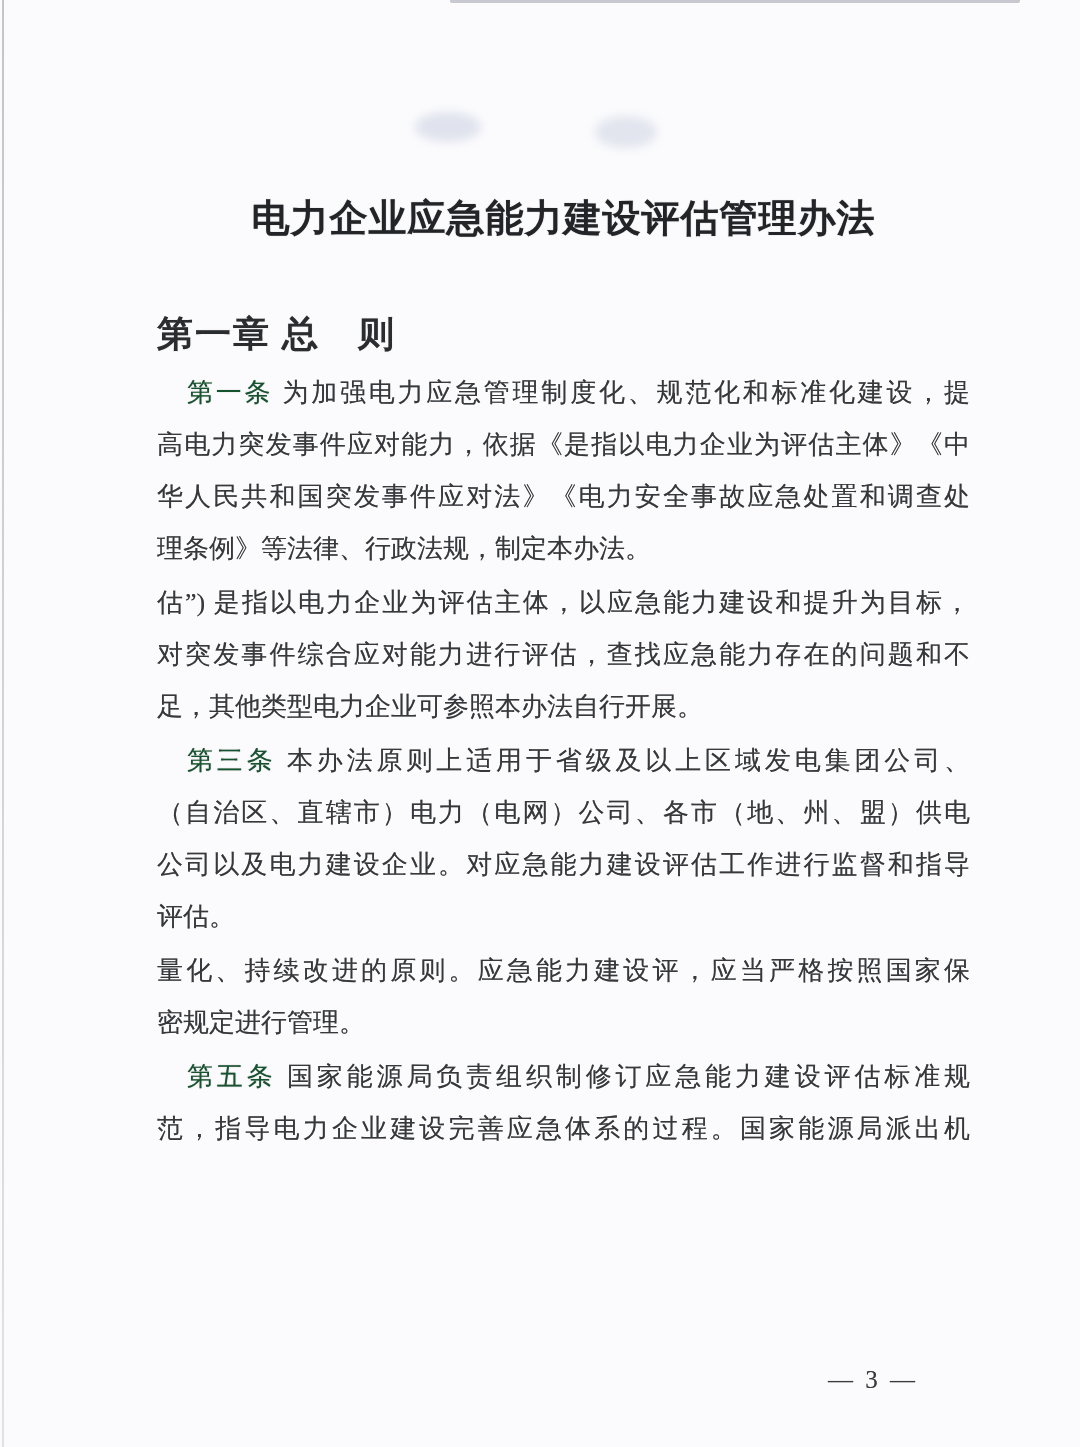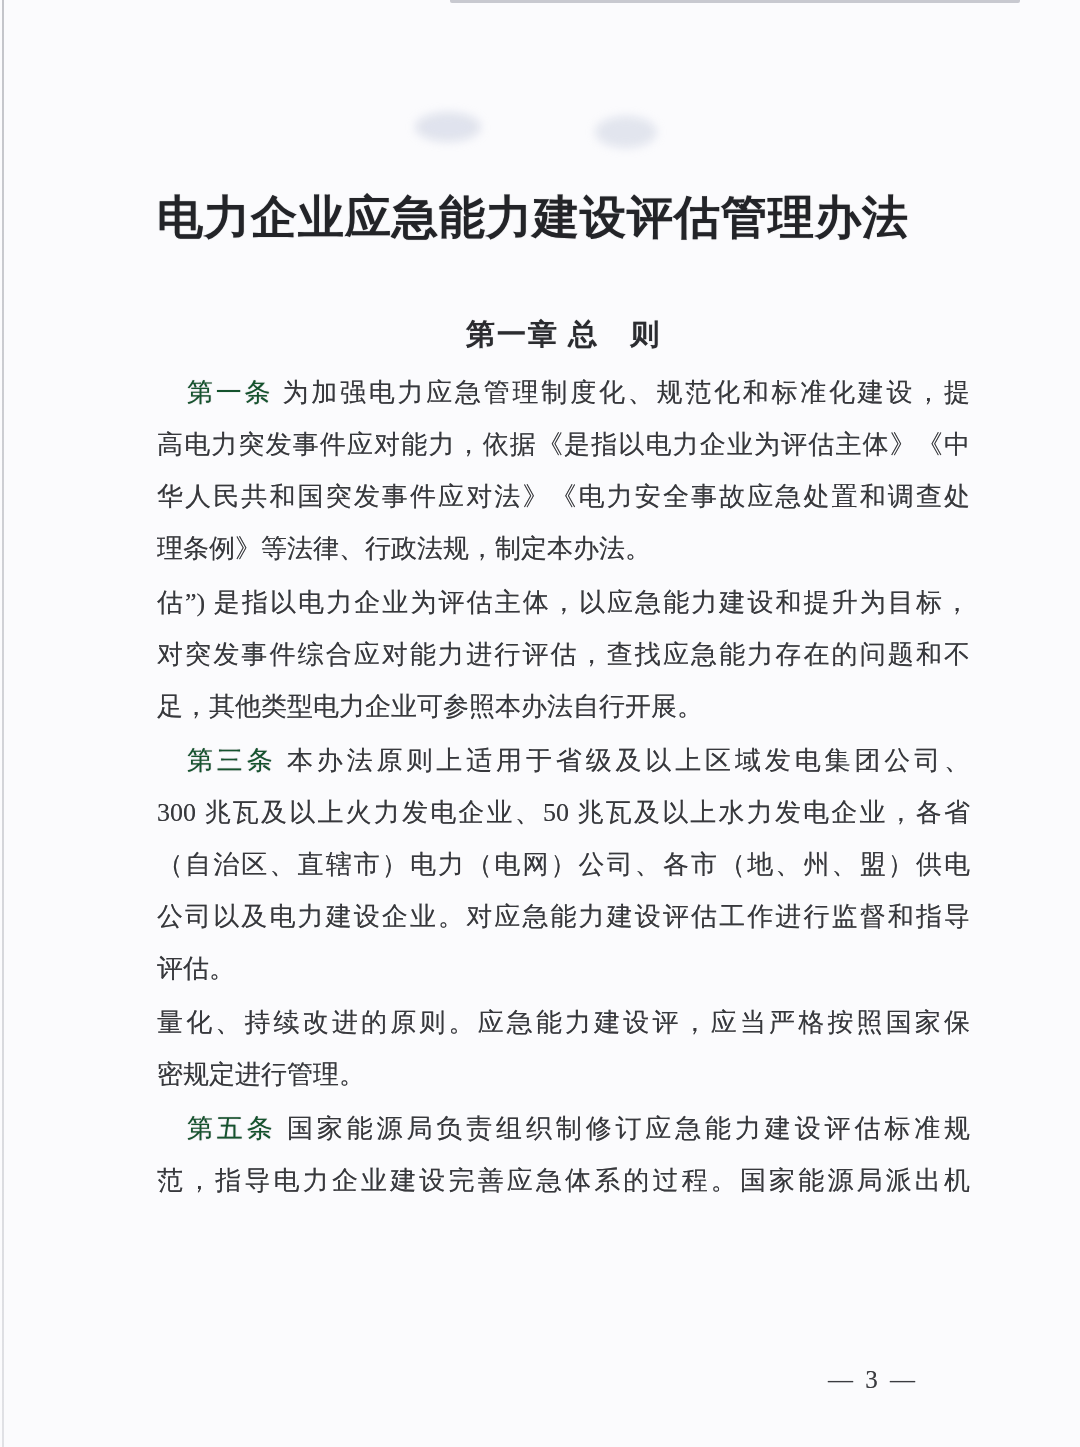--- a/index.html
+++ b/index.html
@@ -22,28 +22,29 @@
     border-radius:0 0 2px 2px;
   }
   .smudge{position:absolute;border-radius:50%;filter:blur(5px);}
   .smudge-1{left:415px;top:112px;width:66px;height:30px;background:rgba(176,184,209,.35);}
   .smudge-2{left:595px;top:116px;width:62px;height:32px;background:rgba(176,184,209,.33);}
 
   .content{position:absolute;left:157px;top:0;width:813px;}
 
   .doc-title{
     margin:190px 0 0 0;
-    font-size:46px;font-weight:700;line-height:56px;
+    text-align:center;
+    font-size:38px;font-weight:700;line-height:56px;
     letter-spacing:1px;color:#232428;
     text-shadow:0 0 1px rgba(35,36,40,.45);
   }
   .chapter{
     margin:66px 0 0 0;
-    text-align:center;
-    font-size:29px;font-weight:700;line-height:44px;
+    text-align:left;
+    font-size:36px;font-weight:700;line-height:44px;
     letter-spacing:2px;color:#2b2c30;
     text-shadow:0 0 .8px rgba(43,44,48,.4);
   }
   .articles{margin-top:11px;}
   .para + .para{margin-top:2px;}
   .line{
     font-size:26px;line-height:52px;color:#37383c;
     text-align:justify;text-align-last:justify;
     text-shadow:0 0 .6px rgba(55,56,60,.55);
   }
@@ -80,21 +81,20 @@
           <div class="line">华人民共和国突发事件应对法》《电力安全事故应急处置和调查处</div>
           <div class="line last">理条例》等法律、行政法规，制定本办法。</div>
         </div>
         <div class="para">
           <div class="line">估”) 是指以电力企业为评估主体，以应急能力建设和提升为目标，</div>
           <div class="line">对突发事件综合应对能力进行评估，查找应急能力存在的问题和不</div>
           <div class="line last">足，其他类型电力企业可参照本办法自行开展。</div>
         </div>
         <div class="para">
           <div class="line first"><b class="label">第三条</b> 本办法原则上适用于省级及以上区域发电集团公司、</div>
-          <div class="line">300 兆瓦及以上火力发电企业、50 兆瓦及以上水力发电企业，各省</div>
           <div class="line">（自治区、直辖市）电力（电网）公司、各市（地、州、盟）供电</div>
           <div class="line">公司以及电力建设企业。对应急能力建设评估工作进行监督和指导</div>
           <div class="line last">评估。</div>
         </div>
         <div class="para">
           <div class="line">量化、持续改进的原则。应急能力建设评，应当严格按照国家保</div>
           <div class="line last">密规定进行管理。</div>
         </div>
         <div class="para">
           <div class="line first"><b class="label">第五条</b> 国家能源局负责组织制修订应急能力建设评估标准规</div>

